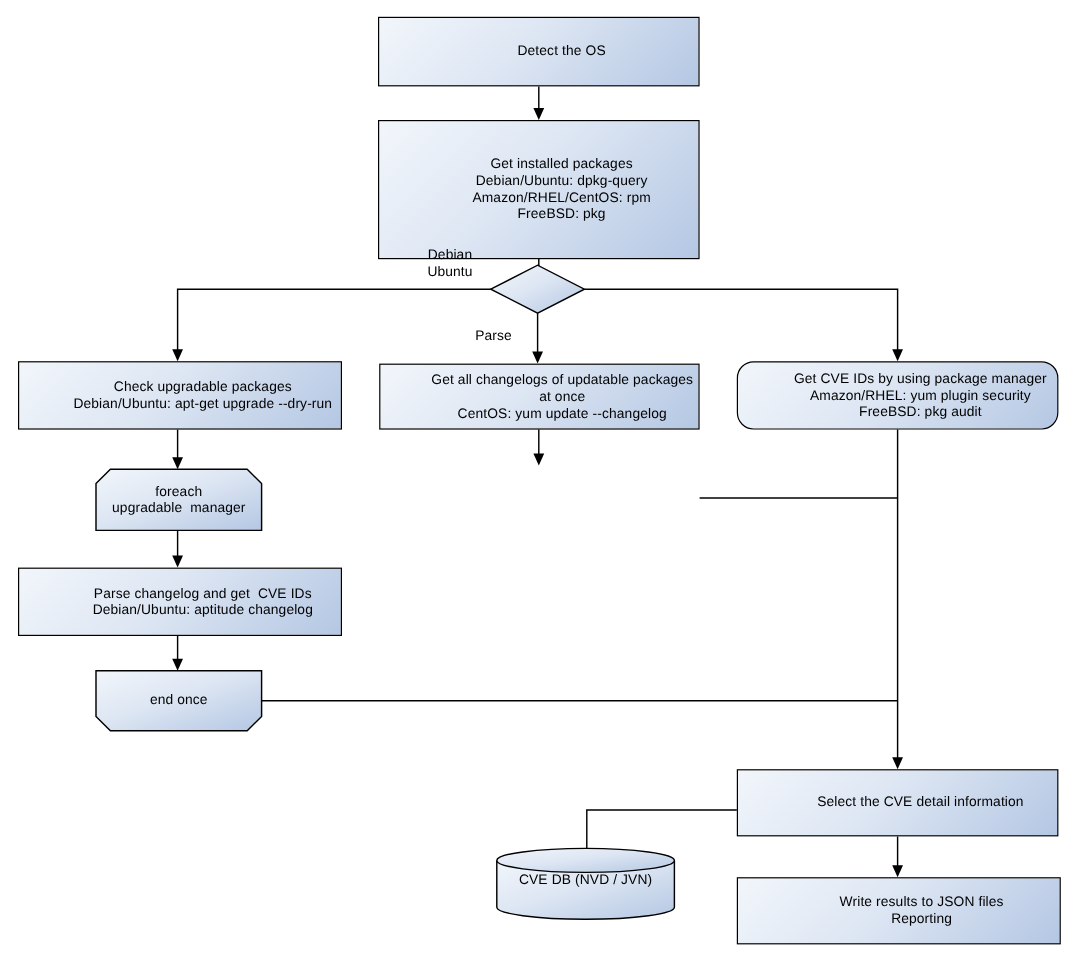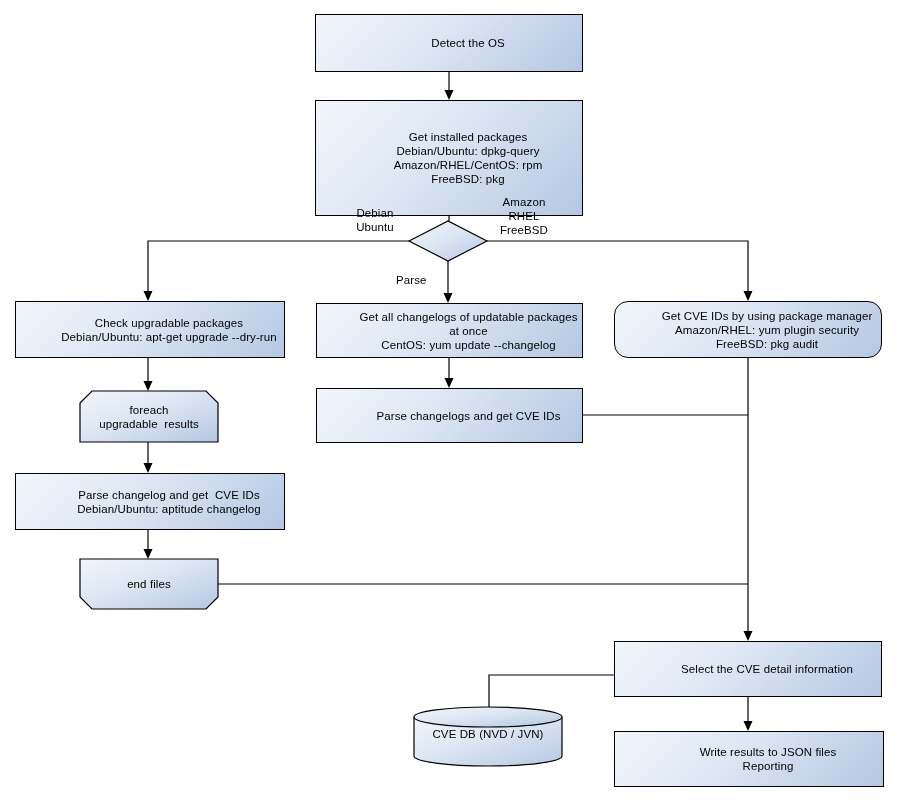--- a/index.html
+++ b/index.html
@@ -106,39 +106,35 @@
   <div class="node" style="left:316px;top:303px;width:267px;height:55px;">Get all changelogs of updatable packages at once
 CentOS: yum update --changelog</div>
 
   <div class="node" style="left:15px;top:301px;width:270px;height:57px;">Check upgradable packages
 Debian/Ubuntu: apt-get upgrade --dry-run</div>
 
   <div class="node" style="left:614px;top:301px;width:268px;height:57px;border-radius:14px;">Get CVE IDs by using package manager
 Amazon/RHEL: yum plugin security
 FreeBSD: pkg audit</div>
 
-  <div class="node" style="left:316px;top:388px;width:267px;height:55px;">Parse changelogs and get CVE IDs</div>
 
   <div class="node" style="left:15px;top:473px;width:270px;height:57px;">Parse changelog and get  CVE IDs
 Debian/Ubuntu: aptitude changelog</div>
 
   <div class="node" style="left:614px;top:641px;width:268px;height:56px;">Select the CVE detail information</div>
 
   <div class="node" style="left:614px;top:731px;width:270px;height:56px;">Write results to JSON files
 Reporting</div>
 
   <div class="shape-label" style="left:80px;top:391px;width:138px;height:51px;">foreach
-upgradable  results</div>
+upgradable  manager</div>
 
-  <div class="shape-label" style="left:80px;top:559px;width:138px;height:50px;">end files</div>
+  <div class="shape-label" style="left:80px;top:559px;width:138px;height:50px;">end once</div>
 
   <div class="shape-label" style="left:414px;top:724px;width:148px;height:20px;">CVE DB (NVD / JVN)</div>
 
   <div class="edge-label" style="left:340px;top:206px;width:70px;">Debian
 Ubuntu</div>
 
-  <div class="edge-label" style="left:489px;top:195px;width:70px;">Amazon
-RHEL
-FreeBSD</div>
 
   <div class="edge-label left-align" style="left:396px;top:273px;width:50px;">Parse</div>
 
 </div>
 
 </body></html>

